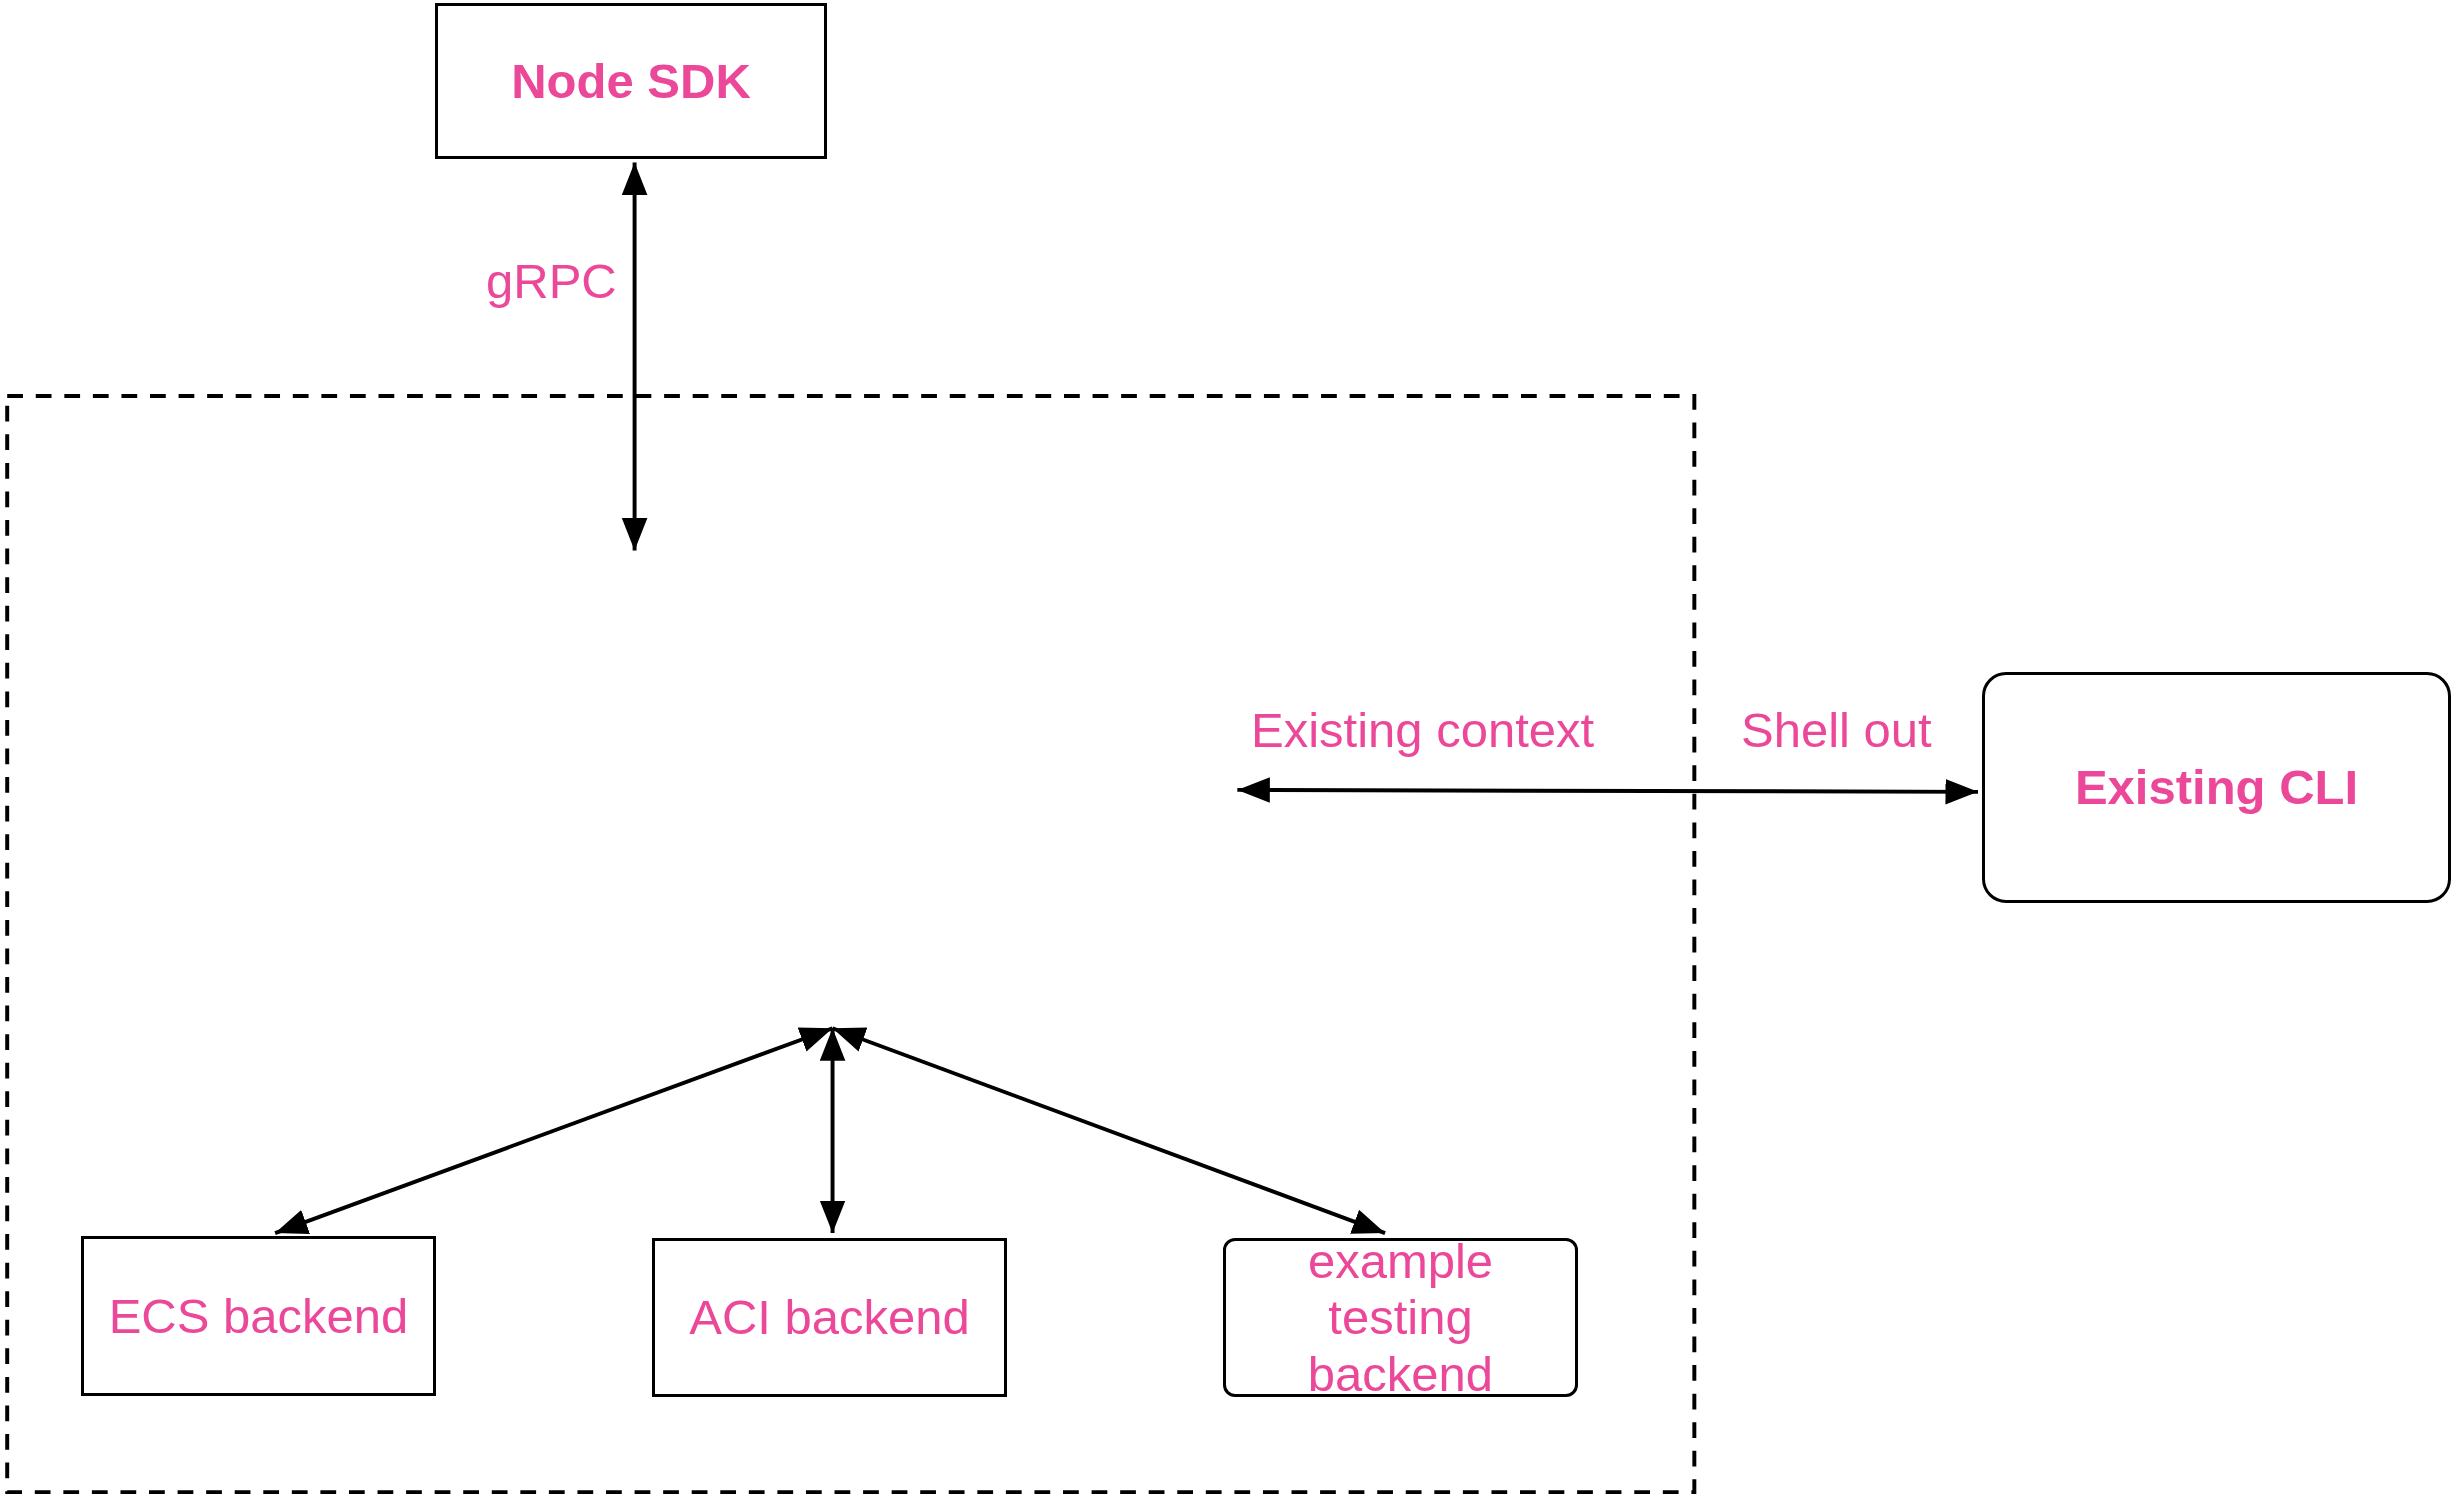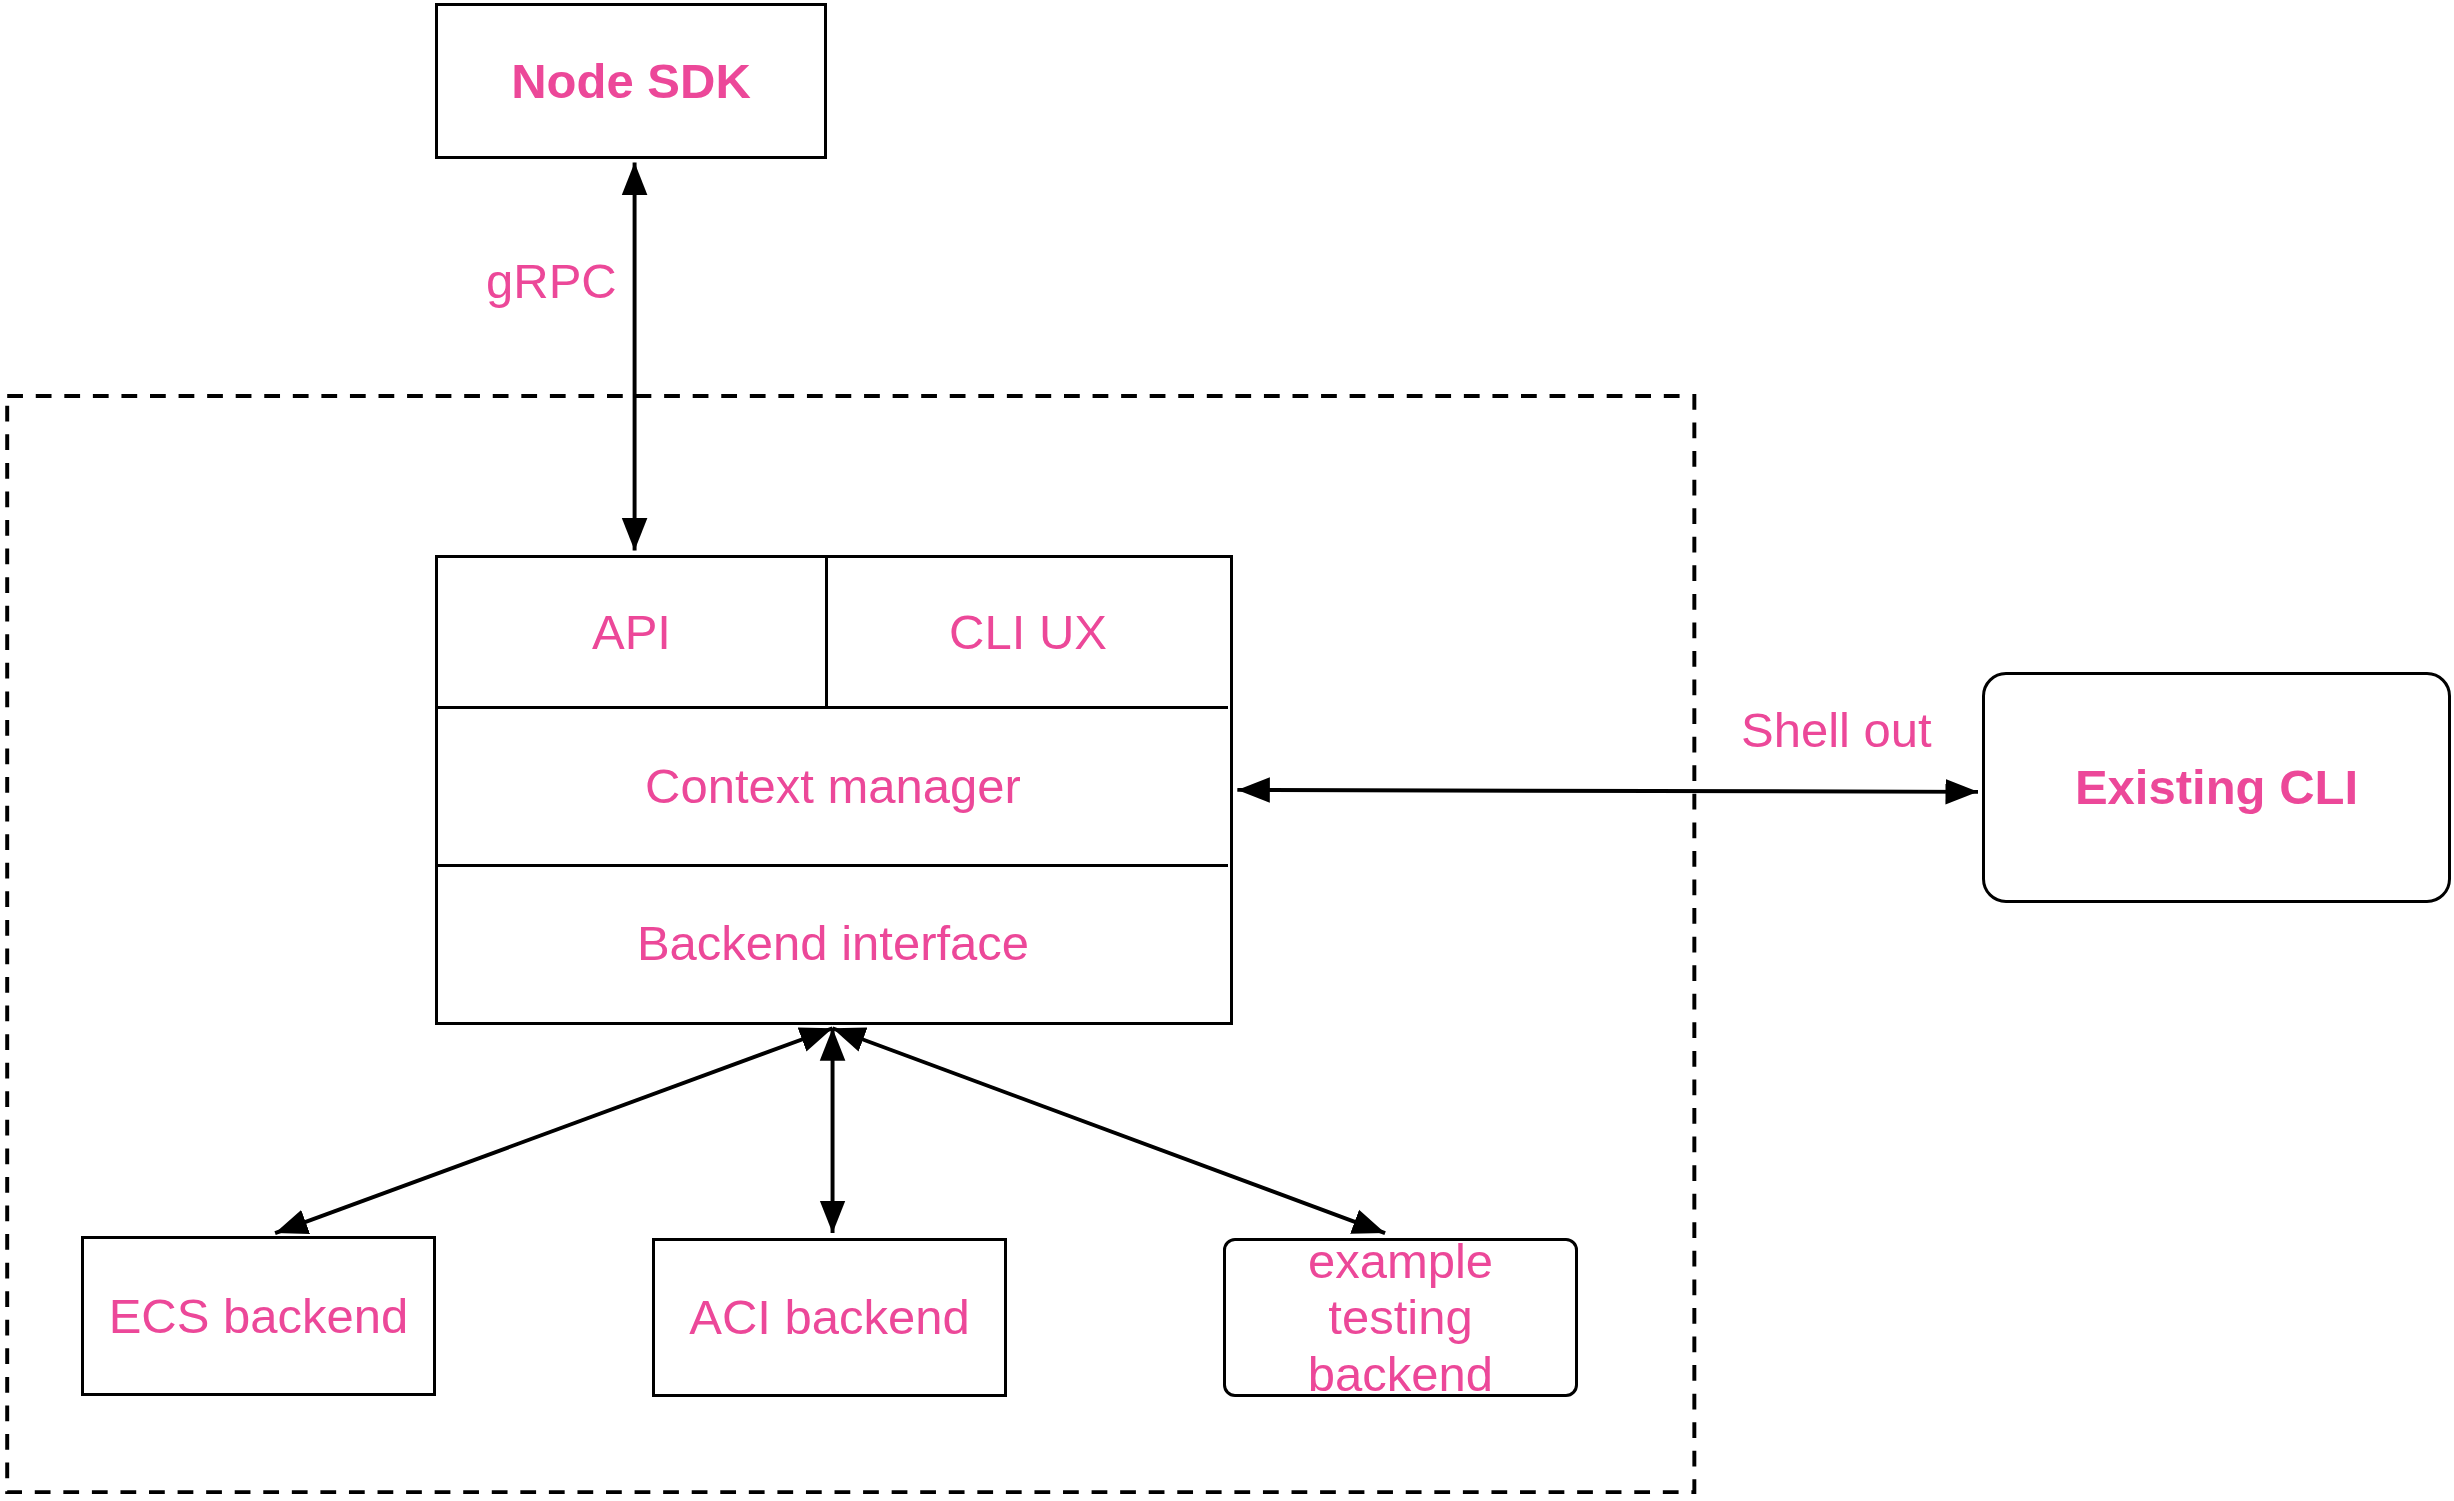--- a/index.html
+++ b/index.html
@@ -70,50 +70,37 @@
 </head>
 <body>
 
 <div id="canvas">
 
   <div class="box bold" style="left:435px; top:3px; width:392px; height:156px;">
     <span>Node SDK</span>
   </div>
 
 
-  <div class="box" style="left:435px; top:555px; width:798px; height:470px; display:block;">
-    <div class="cell" style="left:0; top:0; width:390px; height:151px; border-right:3.9px solid #000; border-bottom:3.9px solid #000;">
-      <span>API</span>
-    </div>
-    <div class="cell" style="left:390px; top:0; width:400px; height:151px; border-bottom:3.9px solid #000;">
-      <span>CLI UX</span>
-    </div>
-    <div class="cell" style="left:0; top:151px; width:790px; height:158px; border-bottom:3.9px solid #000;">
-      <span>Context manager</span>
-    </div>
-    <div class="cell" style="left:0; top:308px; width:790px; height:154px;">
-      <span>Backend interface</span>
-    </div>
-  </div>
 
   <div class="box bold" style="left:1982px; top:672px; width:469px; height:231px;border-radius:24px;">
     <span>Existing CLI</span>
   </div>
 
   <div class="box" style="left:81px; top:1236px; width:355px; height:160px;">
     <span>ECS backend</span>
   </div>
   <div class="box" style="left:652px; top:1238px; width:355px; height:159px;">
     <span>ACI backend</span>
   </div>
   <div class="box" style="left:1223px; top:1238px; width:355px; height:159px; padding:0 7.9px;border-radius:12px;">
     <span>example testing backend</span>
   </div>
 
   <div class="edge-label" style="left:486px; top:253px;">gRPC</div>
+  <div class="edge-label" style="left:1251px; top:702px; width:341px; text-align:center;">Existing context</div>
   <div class="edge-label" style="left:1741px; top:702px; width:189px; text-align:center;">Shell out</div>
 
   <svg class="overlay" viewBox="0 0 2492 1524" xmlns="http://www.w3.org/2000/svg">
     <defs>
       <marker id="arrow" viewBox="0 0 34 28" refX="33" refY="14" markerWidth="34" markerHeight="28" markerUnits="userSpaceOnUse" orient="auto-start-reverse">
         <path d="M0,1 L33,14 L0,27 Z" fill="#000000"></path>
       </marker>
     </defs>
 
     <rect x="7" y="402" width="1713" height="1113" fill="none" stroke="#000000" stroke-width="4" stroke-dasharray="16 13"></rect>

